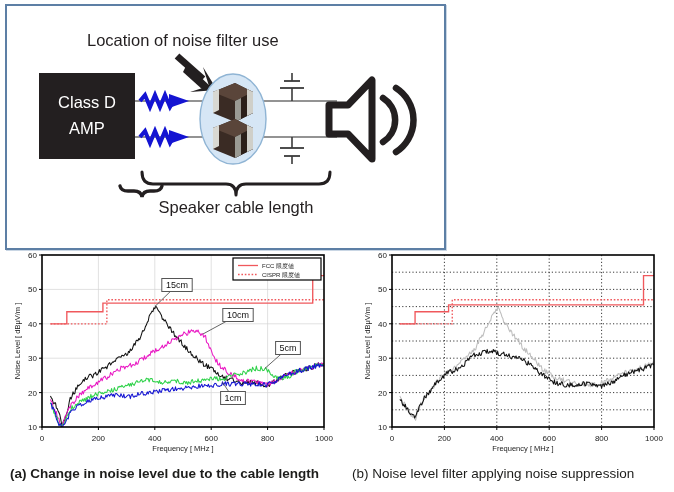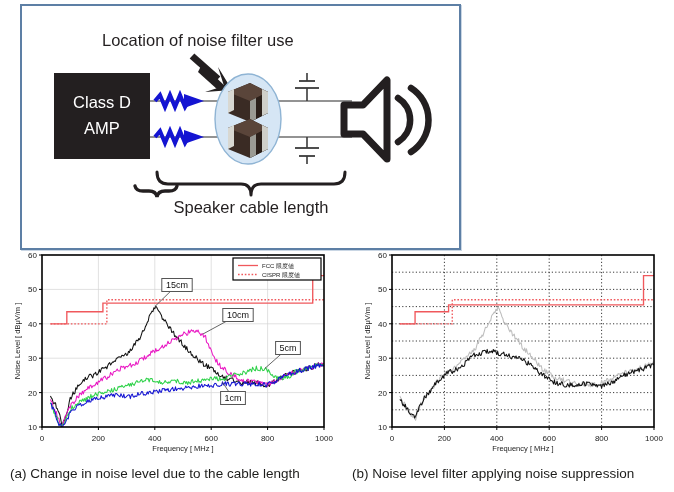--- a/index.html
+++ b/index.html
@@ -1,20 +1,20 @@
 <!DOCTYPE html>
 <html><head>
 <meta charset="utf-8">
 <style>
   html,body{margin:0;padding:0;background:#ffffff;}
   body{width:674px;height:492px;font-family:"Liberation Sans",sans-serif;position:relative;overflow:hidden;}
 
   
   #diagram-panel{
-    position:absolute;left:20px;top:4px;width:441px;height:246px;
+    position:absolute;left:5px;top:4px;width:441px;height:246px;
     border:2px solid #5d7fa5;background:#ffffff;box-sizing:border-box;
     box-shadow:1px 1px 0 #c9d6e4;
   }
   #diagram-svg{position:absolute;left:0;top:0;}
 
   .dg-text{font-family:"Liberation Sans",sans-serif;fill:#231f20;}
   .title-txt{font-size:16.5px;}
   .brace-txt{font-size:16.5px;}
   .amp-txt{font-size:16.5px;fill:#ffffff;}
 
@@ -28,21 +28,21 @@
   .axlab{font-family:"Liberation Sans",sans-serif;font-size:7.5px;fill:#1a1a1a;}
   .legtxt{font-family:"Liberation Sans",sans-serif;font-size:6px;fill:#1a1a1a;}
   .calloutbox{fill:#ffffff;stroke:#555555;stroke-width:1;}
   .callouttxt{font-family:"Liberation Sans",sans-serif;font-size:9px;fill:#111111;}
 
   
   .caption{
     position:absolute;top:466px;font-size:13.5px;color:#1d1d1b;
     font-family:"Liberation Sans",sans-serif;white-space:nowrap;
   }
-  #caption-a{left:10px;}
+  #caption-a{left:10px;font-weight:bold;}
   #caption-b{left:352px;}
 </style>
 </head>
 <body>
 
 <div id="diagram-panel">
   <svg id="diagram-svg" width="437" height="225" viewBox="0 0 437 225">
 
     <text class="dg-text title-txt" x="80" y="40">Location of noise filter use</text>
 

